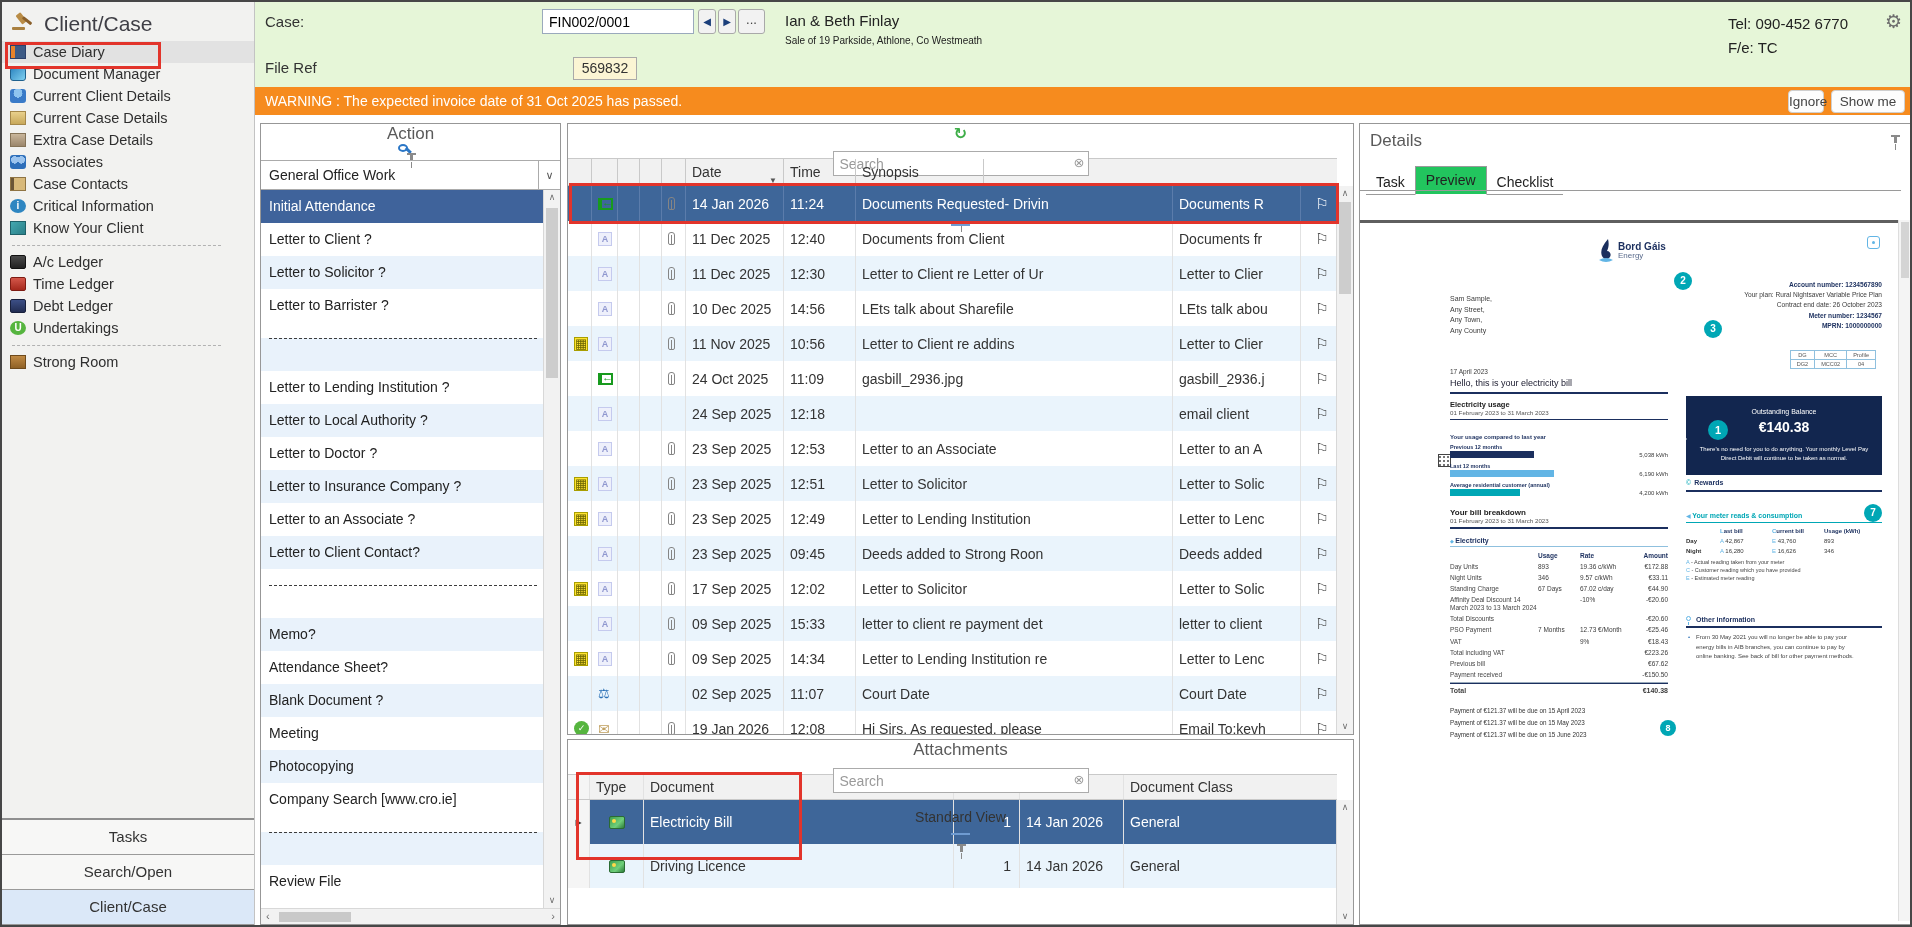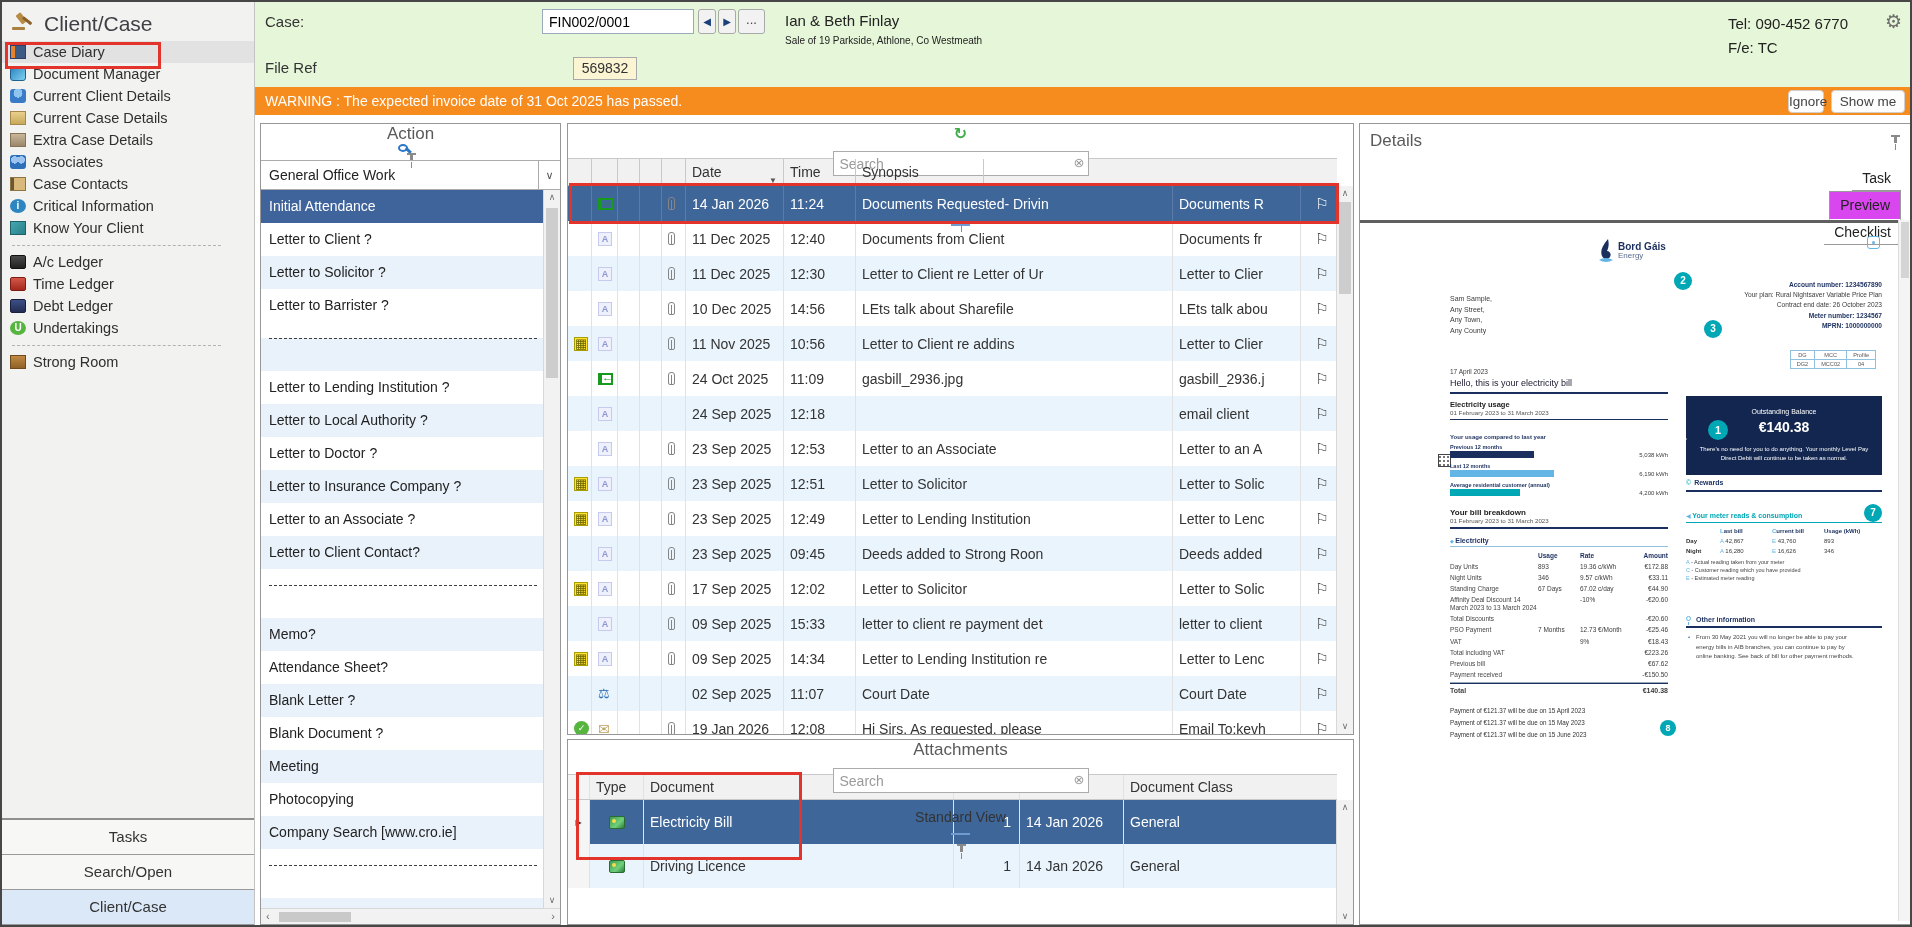--- a/index.html
+++ b/index.html
@@ -134,23 +134,23 @@
   .a-type{width:54px; justify-content:center; padding-left:0;}
   .a-doc{width:310px;} .a-ver{width:66px; justify-content:flex-end; padding-right:8px;} .a-date{width:104px;} .a-class{flex:1; border-right:none;}
   .ic-image { width:16px; height:13px; background:linear-gradient(135deg,#3f9e4d,#6fcf7a 60%,#2e7d3a); border:1px solid #2a6b33; border-radius:2px; position:relative; display:inline-block; }
   .ic-image::after { content:""; position:absolute; width:4px; height:4px; border-radius:50%; background:#ffd94a; left:2px; top:2px; }
   #att-vsb { top:60px; bottom:0; right:0; }
   .att-ann { position:absolute; left:8px; top:32px; width:226px; height:88px; border:3px solid #e2342b; pointer-events:none; z-index:5; }
   
   #details-panel { left:1357px; top:121px; width:553px; height:802px; }
   #details-panel .panel-title { position:absolute; left:10px; top:7px; }
   #details-panel .pin { position:absolute; right:10px; top:10px; }
-  .tabs { position:absolute; left:6px; right:10px; top:42px; display:flex; align-items:flex-end;flex-direction:column; }
+  .tabs { position:absolute; left:6px; right:10px; top:42px; display:flex; align-items:flex-end; }
   .tab { height:25px; line-height:25px; padding:0 10px; font-size:14px; color:#222; border-bottom:1px solid #9a9a9a; }
-  .tab.active { height:29px; line-height:27px; border:1px solid #9a9a9a; border-bottom:1px solid #fff; background:#d946ef; }
+  .tab.active { height:29px; line-height:27px; border:1px solid #9a9a9a; border-bottom:1px solid #fff; background:#22c55e; }
   .tabs .tab-fill { flex:1; border-bottom:1px solid #9a9a9a; height:25px; }
   .pv-top { position:absolute; top:96px; left:0; right:13px; height:3px; background:#5f5f5f; }
   .pv-sb { position:absolute; right:0; top:96px; bottom:3px; width:13px; background:#f4f4f4; border-left:1px solid #ddd; }
   .pv-sb .thumb { position:absolute; top:2px; left:2px; right:2px; height:56px; background:#d4d4d4; }
   
   .bill { position:absolute; left:90px; top:104px; width:432px; height:670px; font-size:6.5px; color:#3b3b3b; }
   .badge { position:absolute; border-radius:50%; background:#00a7b5; color:#fff; font-weight:bold; text-align:center; }
   .b-logo { position:absolute; left:148px; top:10px; display:flex; align-items:center; gap:4px; }
   .b-logo .word { font-size:10px; font-weight:bold; color:#1b2f5e; line-height:1.1; }
   .b-logo .word span { display:block; font-size:8px; font-weight:normal; color:#5a6b8c; }
@@ -409,23 +409,20 @@
       </div>
 
       <div class="act-item">
         <span>Memo?</span>
       </div>
 
       <div class="act-item">
         <span>Attendance Sheet?</span>
       </div>
 
-      <div class="act-item">
-        <span>Blank Letter ?</span>
-      </div>
 
       <div class="act-item">
         <span>Blank Document ?</span>
       </div>
 
       <div class="act-item">
         <span>Meeting</span>
       </div>
 
       <div class="act-item">

